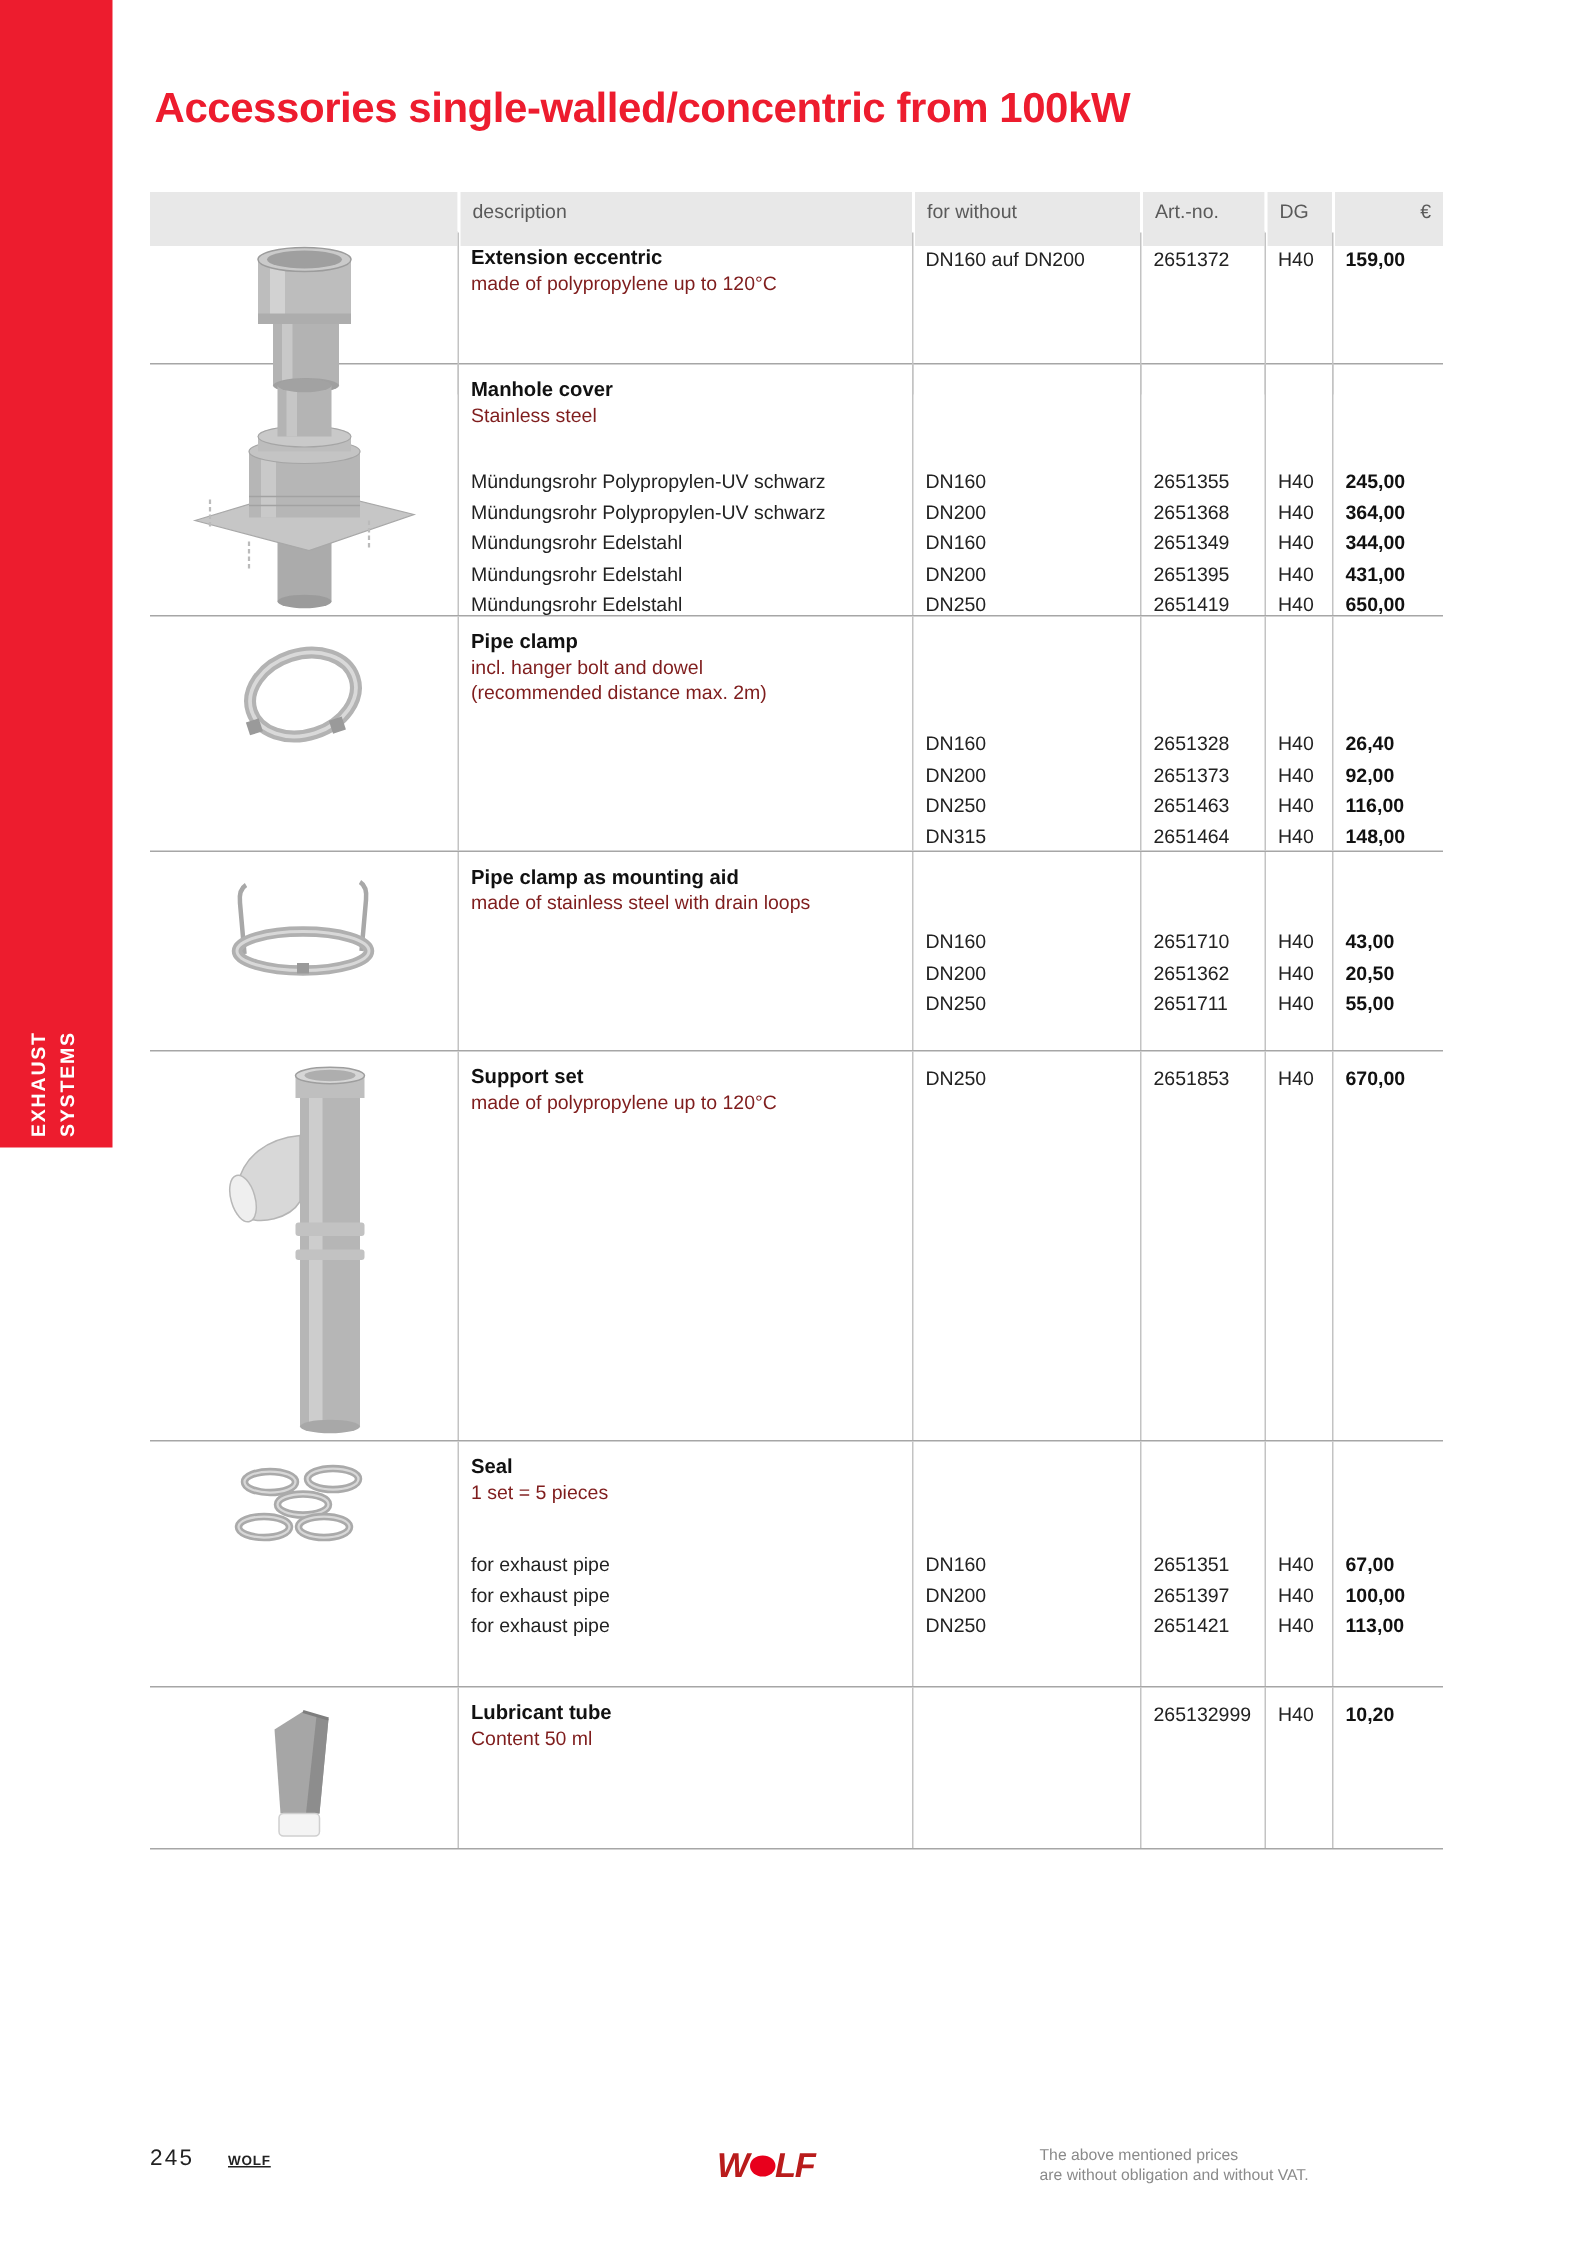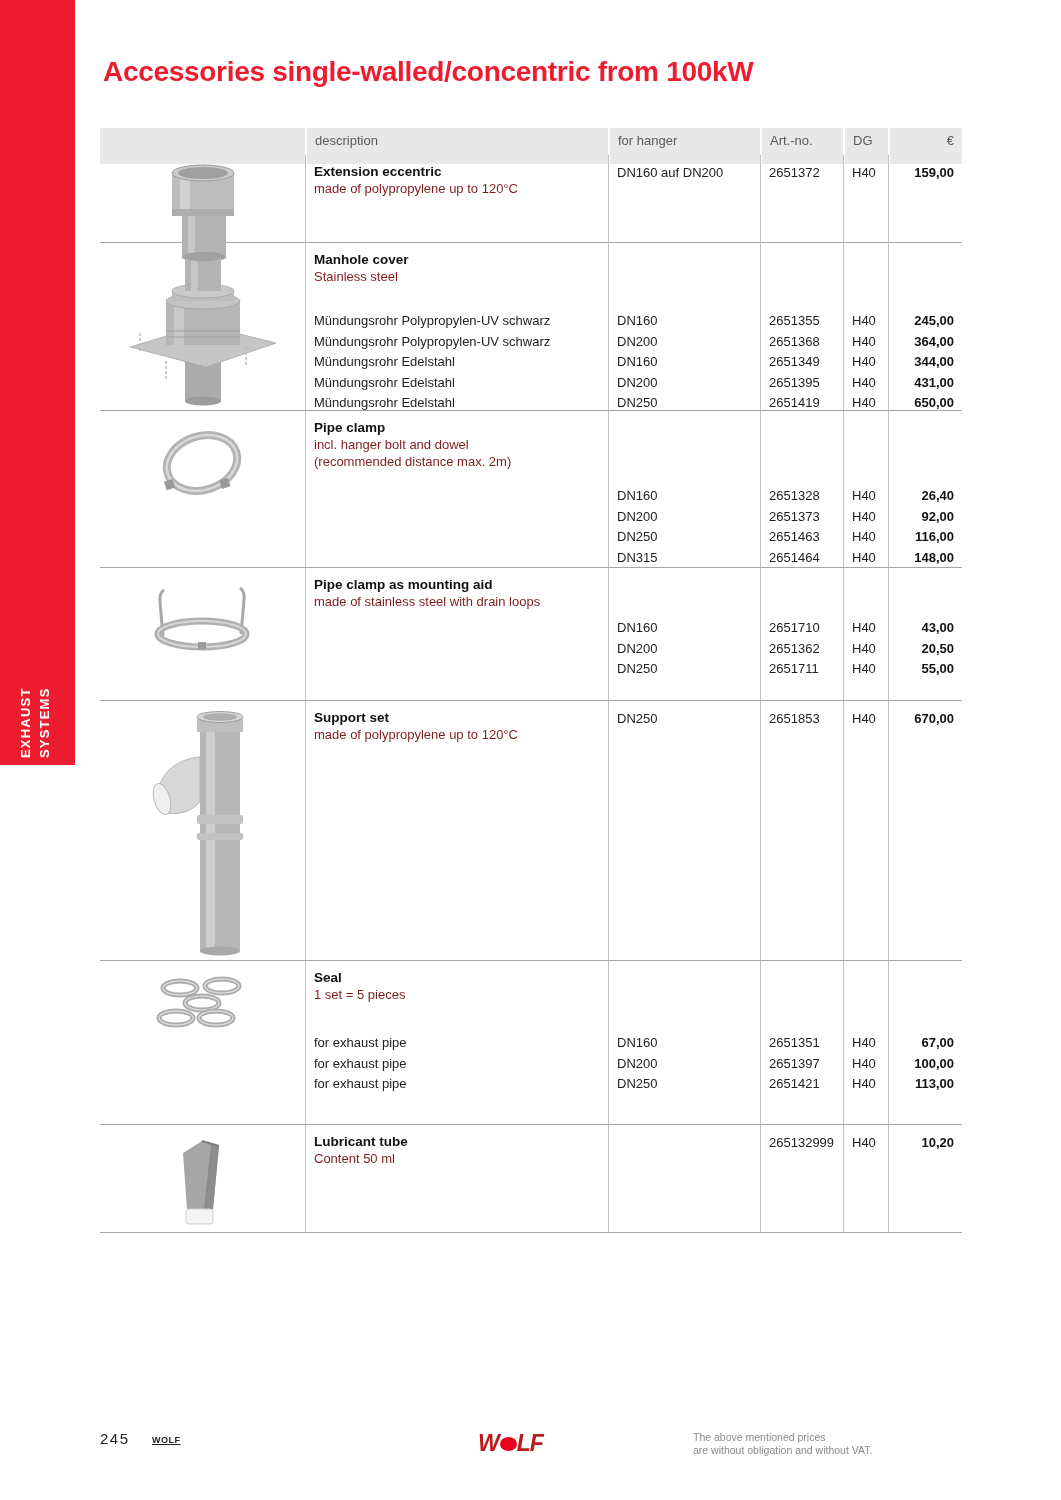--- a/index.html
+++ b/index.html
@@ -31,21 +31,21 @@
   .r3 { height:133px; } .r4 { height:260px; } .r5 { height:164px; } .r6 { height:108px; }
 
   .head { padding:8px 10px 0 8px; }
   .rtitle { font-size:13.5px; font-weight:bold; line-height:17px; color:#111; }
   .rsub { font-size:13px; line-height:17px; color:#7f1d1d; }
 
   .entries { position:absolute; left:8px; right:8px; }
   .r0 .entries { top:8px; } .r1 .entries { top:68px; } .r2 .entries { top:75px; }
   .r3 .entries { top:50px; } .r4 .entries { top:8px; } .r5 .entries { top:72px; } .r6 .entries { top:8px; }
   .eline { font-size:13px; line-height:20.5px; color:#222; white-space:nowrap; }
-  .price-cell .eline { text-align:right; font-weight:bold; color:#111; }
+  .price-cell .eline { text-align:left; font-weight:bold; color:#111; }
 
   .img-cell { display:flex; justify-content:center; align-items:flex-start; padding-top:6px; }
   .r2 .img-cell { padding-top:12px; } .r3 .img-cell { padding-top:14px; }
   .r5 .img-cell { padding-top:12px; } .r6 .img-cell { padding-top:12px; }
 
   
   .footer-pageno { position:absolute; left:100px; top:1430px; font-size:15px; letter-spacing:1.5px; color:#222;text-align:right; }
   .footer-brand { position:absolute; left:152px; top:1435px; font-size:9px; font-weight:bold; letter-spacing:0.5px; color:#222;text-decoration:underline; }
   .footer-logo { position:absolute; left:478px; top:1430px; font-style:italic; font-weight:900; font-size:23px; color:#b91c1c; letter-spacing:-1px; white-space:nowrap; }
   .logo-o { display:inline-block; width:17px; height:14px; background:#e8001c; border-radius:50%; margin:0 0 1px 1px; vertical-align:-1px; }
@@ -63,21 +63,21 @@
     </div>
   </div>
 
   <h1 class="page-title">Accessories single-walled/concentric from 100kW</h1>
 
   <div class="price-table">
 
     <div class="thead">
       <div class="hcell"></div>
       <div class="hcell">description</div>
-      <div class="hcell">for hanger</div>
+      <div class="hcell">for without</div>
       <div class="hcell">Art.-no.</div>
       <div class="hcell">DG</div>
       <div class="hcell num">€</div>
     </div>
 
     <div class="trow r0">
       <div class="cell img-cell">
         <svg width="78" height="102" viewBox="0 0 78 102">
           <rect x="8" y="12" width="62" height="38" fill="#bdbdbd"></rect>
           <rect x="16" y="12" width="10" height="38" fill="#d2d2d2"></rect>

